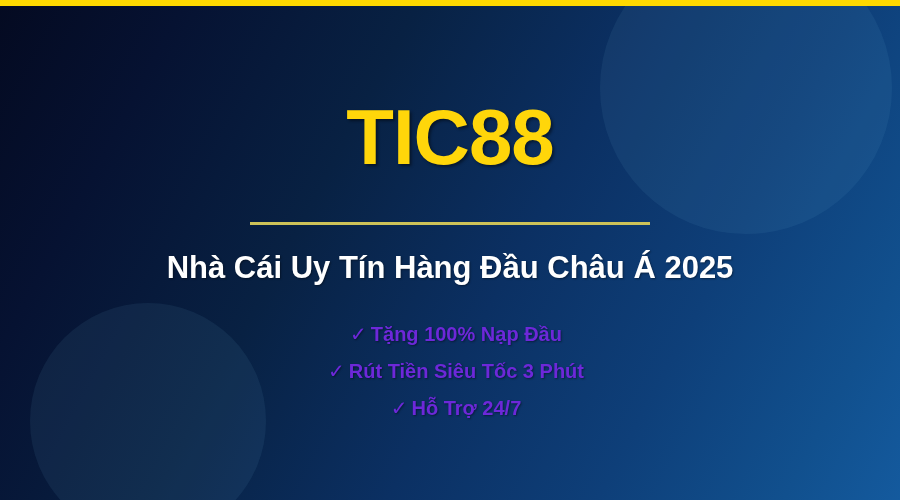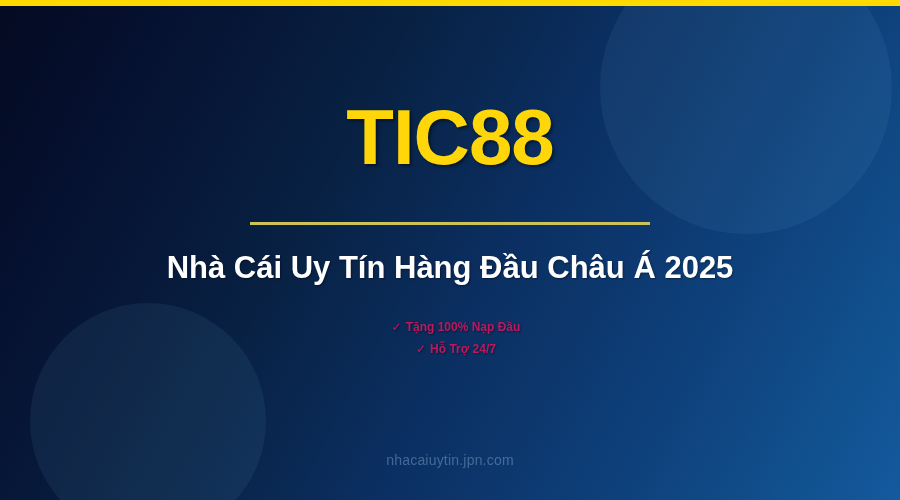--- a/index.html
+++ b/index.html
@@ -121,23 +121,23 @@
     position: absolute;
     top: 316px;
     left: 0;
     width: 900px;
     list-style: none;
     margin: 0;
     padding: 0;
   }
   .feature-item {
     text-align: center;
-    font-size: 12px;
+    font-size: 20px;
     font-weight: bold;
-    color: #be185d;
+    color: #6d28d9;
     line-height: 1.85;
     text-shadow: 1px 1px 2px rgba(0, 0, 0, 0.4);
     padding-left: 12px;
   }
   .check-icon {
     display: inline-block;
     margin-right: 4px;
     font-weight: normal;
   }
 
@@ -170,20 +170,22 @@
 
     <div class="divider"></div>
 
     <h2 class="subtitle">Nhà Cái Uy Tín Hàng Đầu Châu Á 2025</h2>
 
     <ul class="features">
       <li class="feature-item">
         <span class="check-icon">✓</span><span>Tặng 100% Nạp Đầu</span>
       </li>
       <li class="feature-item">
+        <span class="check-icon">✓</span><span>Rút Tiền Siêu Tốc 3 Phút</span>
+      </li>
+      <li class="feature-item">
         <span class="check-icon">✓</span><span>Hỗ Trợ 24/7</span>
       </li>
     </ul>
 
-    <div class="watermark">nhacaiuytin.jpn.com</div>
 
   </div>
 </div>
 
 </body></html>

